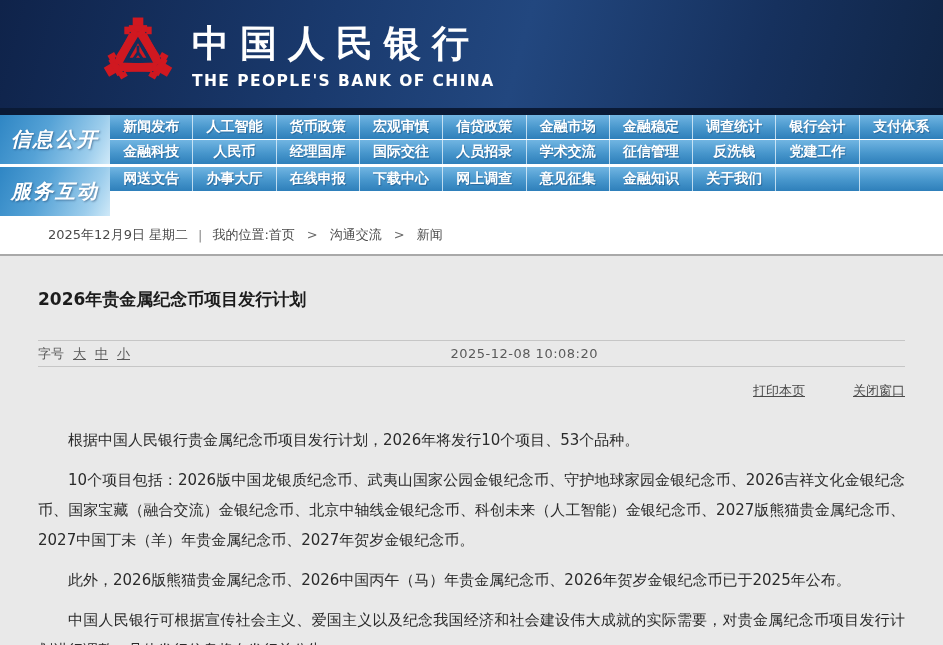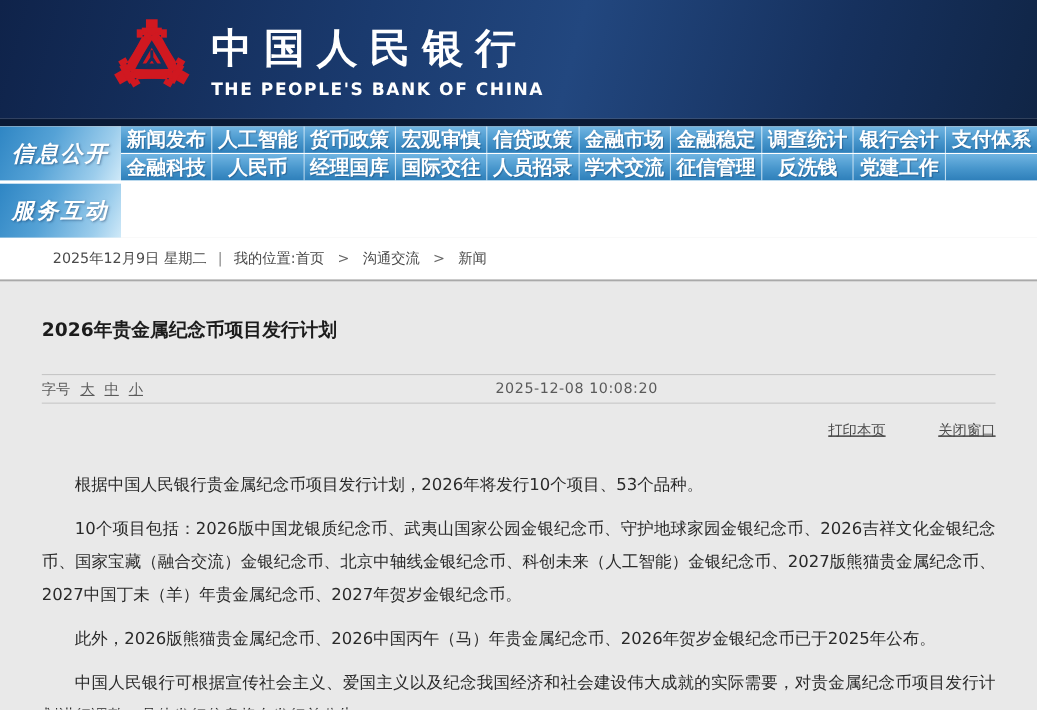--- a/index.html
+++ b/index.html
@@ -33,21 +33,21 @@
     background:linear-gradient(115deg,#2f86c4 0%,#55a2d6 40%,#9ccdec 80%,#cfe9f8 100%);
     text-shadow:1px 1px 2px rgba(10,40,80,.45);
   }
   .nav-section-label.first{ margin-bottom:3px; }
   .nav-right{ display:flex; flex-direction:column; }
   .nav-row{ display:grid; grid-template-columns:repeat(10,1fr); height:24px; }
   .nav-row.inner-sep{ margin-bottom:1px; }
   .nav-row.section-sep{ margin-bottom:3px; }
   .nav-cell{
     display:flex; align-items:center; justify-content:center;
-    font-size:18px; font-weight:700; color:#fff; white-space:nowrap;
+    font-size:14px; font-weight:700; color:#fff; white-space:nowrap;
     background:linear-gradient(180deg,#71b5e2 0%,#4796cc 55%,#2e7fba 100%);
     border-right:1px solid rgba(232,245,253,.75);
     text-shadow:1px 1px 1px rgba(10,40,80,.35);
     cursor:pointer;
     font-family:Liberation Mono, monospace;
   }
   .nav-cell:last-child{ border-right:none; }
 
   
   .breadcrumb-bar{
@@ -68,21 +68,21 @@
     margin-top:29px; height:27px;
     border-top:1px solid #c6c6c6; border-bottom:1px solid #c6c6c6;
     display:flex; align-items:center; font-size:13px; color:#5a5a5a;
   }
   .meta-left{ display:flex; align-items:center; gap:9px; width:280px; }
   .size-link{ text-decoration:underline; color:#5a5a5a; cursor:pointer; }
   .meta-mid{ flex:1; text-align:center; }
   .meta-right{ width:280px; text-align:right; letter-spacing:.5px; }
   .actions-row{
     display:flex; justify-content:flex-end; gap:48px; margin-top:15px;
-    font-size:13px; color:#4a4a4a;text-decoration:underline;
+    font-size:13px; color:#4a4a4a;
   }
   .action-link{ text-decoration:underline; cursor:pointer; }
   .article-body{ margin-top:25px; font-size:15px; line-height:30px; color:#2a2a2a; }
   .article-body p{ text-indent:2em; margin-bottom:10px; text-align:justify; }
 </style>
 </head>
 <body>
 
 <div class="site-header">
   <div class="logo-wrap">
@@ -133,20 +133,32 @@
         <div class="nav-cell">人民币</div>
         <div class="nav-cell">经理国库</div>
         <div class="nav-cell">国际交往</div>
         <div class="nav-cell">人员招录</div>
         <div class="nav-cell">学术交流</div>
         <div class="nav-cell">征信管理</div>
         <div class="nav-cell">反洗钱</div>
         <div class="nav-cell">党建工作</div>
         <div class="nav-cell"></div>
       </div>
+    <div class="nav-row">
+        <div class="nav-cell">网送文告</div>
+        <div class="nav-cell">办事大厅</div>
+        <div class="nav-cell">在线申报</div>
+        <div class="nav-cell">下载中心</div>
+        <div class="nav-cell">网上调查</div>
+        <div class="nav-cell">意见征集</div>
+        <div class="nav-cell">金融知识</div>
+        <div class="nav-cell">关于我们</div>
+        <div class="nav-cell"></div>
+        <div class="nav-cell"></div>
+      </div>
   </div>
 </div>
 
 <div class="breadcrumb-bar">
   <span>2025年12月9日 星期二</span>
   <span class="crumb-sep">|</span>
   <span>我的位置:</span>
     <span class="crumb-link">首页</span>
   <span id="crumb-path"><span class="crumb-gt">&gt;</span><span class="crumb-link">沟通交流</span><span class="crumb-gt">&gt;</span><span class="crumb-link">新闻</span></span>
 </div>

